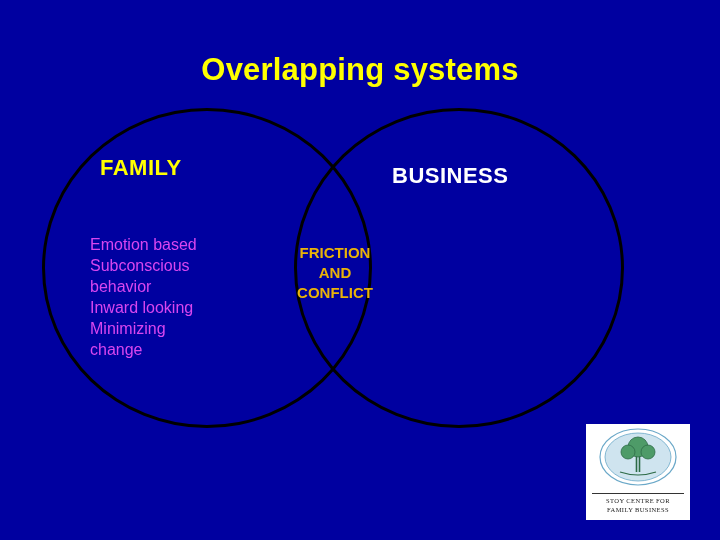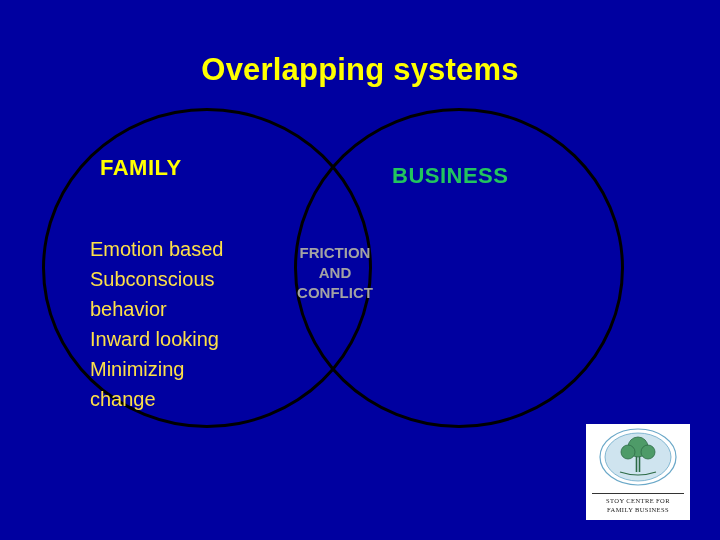--- a/index.html
+++ b/index.html
@@ -56,47 +56,47 @@
     top: 155px;
     color: #ffff00;
     font-size: 22px;
     font-weight: bold;
     letter-spacing: 0.5px;
   }
   .label-business {
     position: absolute;
     left: 392px;
     top: 163px;
-    color: #22c55e;
+    color: #ffffff;
     font-size: 22px;
     font-weight: bold;
     letter-spacing: 0.5px;
   }
   .text-block {
     position: absolute;
-    color: #fde047;
-    font-size: 20px;
-    line-height: 30px;
+    color: #d946ef;
+    font-size: 16px;
+    line-height: 21px;
     white-space: pre-line;
   }
   .family-text {
     left: 90px;
     top: 234px;
   }
   .business-text {
     left: 400px;
     top: 234px;
   }
   .friction-text {
     position: absolute;
     left: 282px;
     top: 243px;
     width: 106px;
     text-align: center;
-    color: #a3a3a3;
+    color: #eab308;
     font-size: 15px;
     font-weight: bold;
     line-height: 20px;
     white-space: pre-line;
   }
 
   .logo {
     position: absolute;
     left: 586px;
     top: 424px;

